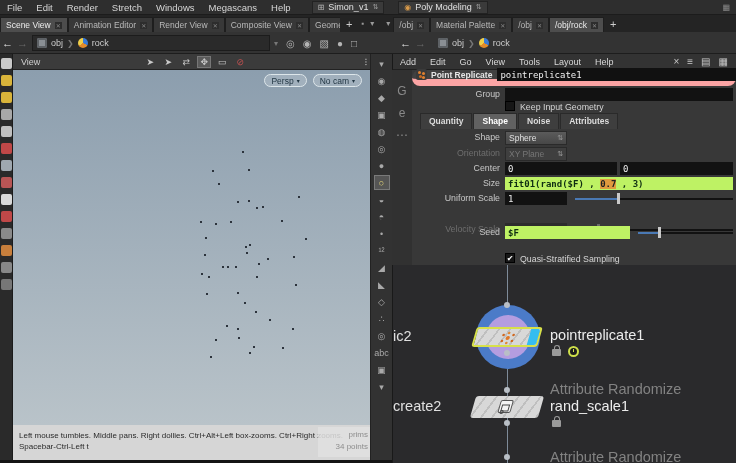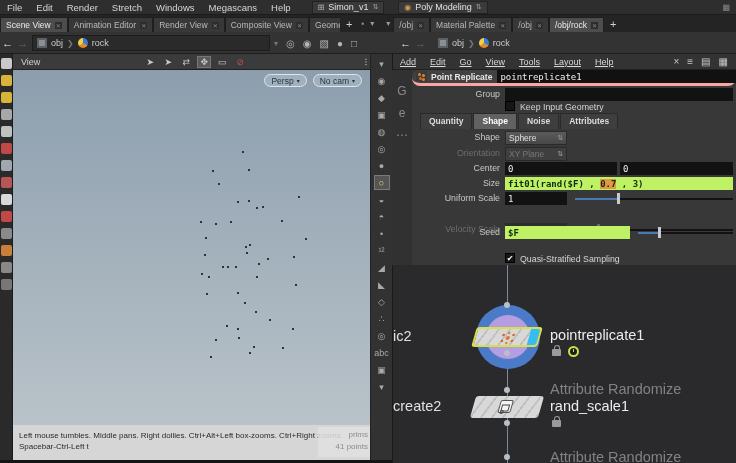--- a/index.html
+++ b/index.html
@@ -57,21 +57,21 @@
   
   #stowbar { left:370px; top:54px; width:22px; height:409px; background:#323232; border-left:1px solid #222; display:flex; flex-direction:column; align-items:center; gap:2px; padding-top:2px; overflow:hidden; }
   .stow-ic { width:16px; height:15px; flex:none; display:flex; align-items:center; justify-content:center; font-size:9px; color:#a9a9a9; }
   .stow-ic.sel { background:#555; border:1px solid #7a7a7a; color:#e8d97a; }
 
   
   #rmenu { left:392px; top:54px; width:344px; height:16px; background:#333; border-bottom:1px solid #202020; border-left:1px solid #191919; display:flex; align-items:center; font-size:9px; color:#d8d8d8; }
   .rmenu-ic { color:#c9c9c9; font-size:10px; padding:0 4px; }
   #params { left:392px; top:70px; width:344px; height:195px; background:#383838; }
   #sideletters { left:392px; top:70px; width:20px; height:195px; background:#313131; color:#8a8a8a; font-size:12px; display:flex; flex-direction:column; align-items:center; gap:8px; padding-top:14px; }
-  #nodeheader { left:412px; top:70px; width:324px; height:16px; background:#414141; border-bottom:3px solid #fca5a5; display:flex; align-items:center;border-radius:8px; }
+  #nodeheader { left:412px; top:70px; width:324px; height:16px; background:#414141; border-bottom:7px solid #fca5a5; display:flex; align-items:center;border-radius:8px; }
   #nodetype-ic { width:11px; height:11px; margin:0 4px; background:#3a3a3a; border-radius:2px; position:relative; }
   #nodetype-ic::before { content:""; position:absolute; left:2px; top:2px; width:3px; height:3px; border-radius:50%; background:#e08030; box-shadow:4px 1px 0 #e08030, 1px 4px 0 #c86820, 4px 5px 0 #e08030; }
   #nodetype-label { font-size:8.5px; font-weight:bold; color:#e6e6e6; }
   .monofield { background:#111; border:none; color:#f0f0f0; font-family:"DejaVu Sans Mono", monospace; font-size:9px; height:13px; padding:0 3px; }
   .prow { position:absolute; left:392px; width:344px; height:13px; }
   .plabel { position:absolute; right:236px; top:1px; font-size:8.8px; color:#c9c9c9; text-align:right; white-space:nowrap; }
   .plabel.dis { color:#6e6e6e; }
   .pfield { position:absolute; background:#121212; height:13px; color:#ededed; font-family:"DejaVu Sans Mono", monospace; font-size:9px; padding:0 3px; border:none; }
   .pfield.dis { color:#585858; background:#2c2c2c; }
   .green { background:#bef264; color:#0e2d12; font-weight:bold; display:flex; align-items:center; white-space:pre; }
@@ -315,21 +315,21 @@
         <div class="pt" style="left: 236px; top: 282px;"></div>
         <div class="pt" style="left: 197px; top: 286px;"></div>
       </div>
   </div>
 
   <div id="helpbar" class="abs">
     <div>Left mouse tumbles. Middle pans. Right dollies. Ctrl+Alt+Left box-zooms. Ctrl+Right zooms. Spacebar-Ctrl-Left t</div>
   </div>
   <div id="vpstats" class="abs">
     <div>prims</div>
-    <div>41 points</div>
+    <div>34 points</div>
   </div>
 
   <div id="stowbar" class="abs">
     <div class="stow-ic">
         <span>▾</span>
       </div>
       <div class="stow-ic">
         <span>◉</span>
       </div>
       <div class="stow-ic">
@@ -382,21 +382,21 @@
       </div>
       <div class="stow-ic">
         <span>▣</span>
       </div>
       <div class="stow-ic">
         <span>▾</span>
       </div>
   </div>
 
   <div id="rmenu" class="abs">
-    <div style="display:flex;text-decoration:underline;">
+    <div style="display:flex;">
       <span class="mitem">Add</span>
         <span class="mitem">Edit</span>
         <span class="mitem">Go</span>
         <span class="mitem">View</span>
         <span class="mitem">Tools</span>
         <span class="mitem">Layout</span>
         <span class="mitem">Help</span>
     </div>
     <div style="display:flex;margin-left:auto;margin-right:4px;">
       <span class="rmenu-ic">×</span>

